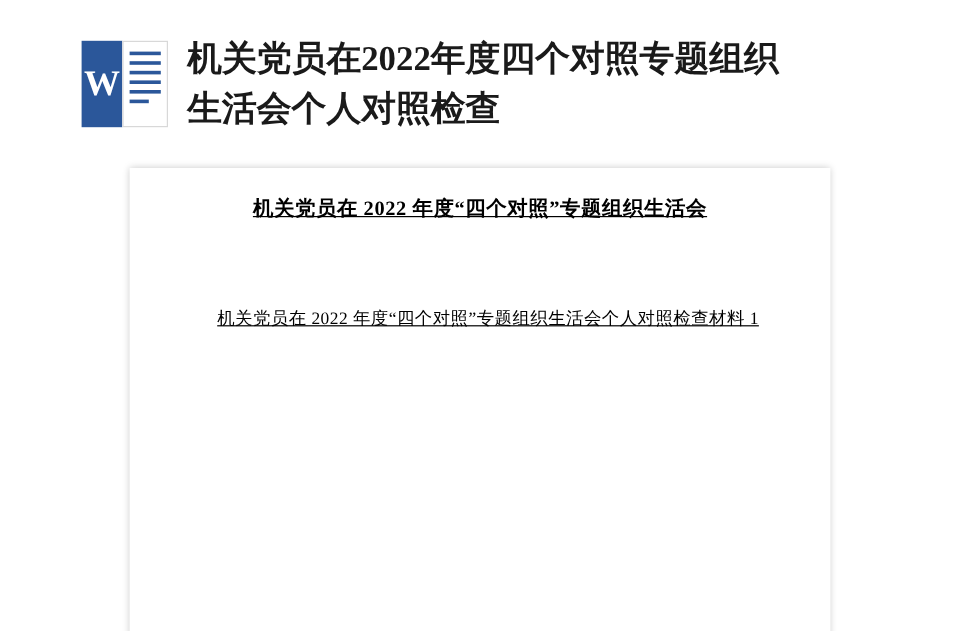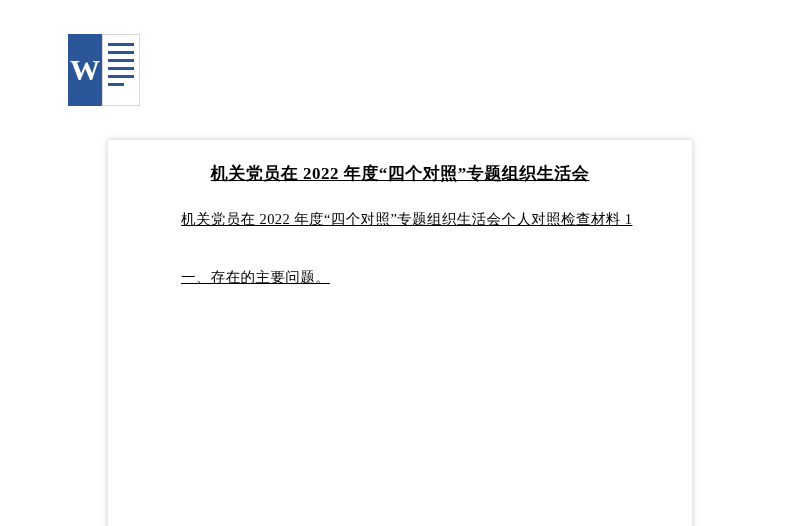--- a/index.html
+++ b/index.html
@@ -101,20 +101,21 @@
     font-family: "Liberation Serif", serif;
     font-size: 14.5px;
     color: #000000;
     line-height: 2.05;
     margin: 0;
     text-align: justify;
     letter-spacing: 0.4px;
   }
   .doc p.indent {
     text-indent: 2em;
+    margin-top: 47px;
   }
   .gap-small { height: 12px; }
   .gap-med { height: 16px; }
 </style>
 </head>
 <body>
 
 <div class="page">
 
   <div class="header">
@@ -122,24 +123,24 @@
       <div class="left">W</div>
       <div class="right">
         <div class="line"></div>
         <div class="line"></div>
         <div class="line"></div>
         <div class="line"></div>
         <div class="line"></div>
         <div class="line short"></div>
       </div>
     </div>
+    <div class="header-title">机关党员在2022年度四个对照专题组织生活会个人对照检查</div>
   </div>
 
   <div class="doc">
     <div class="doc-title">机关党员在 2022 年度“四个对照”专题组织生活会</div>
     <div class="gap-med"></div>
     <p class="indent">机关党员在 2022 年度“四个对照”专题组织生活会个人对照检查材料 1</p>
     <div class="gap-small"></div>
     <div class="gap-med"></div>
-    <p class="indent">一、存在的主要问题。</p>
   </div>
 
 </div>
 
 </body></html>

